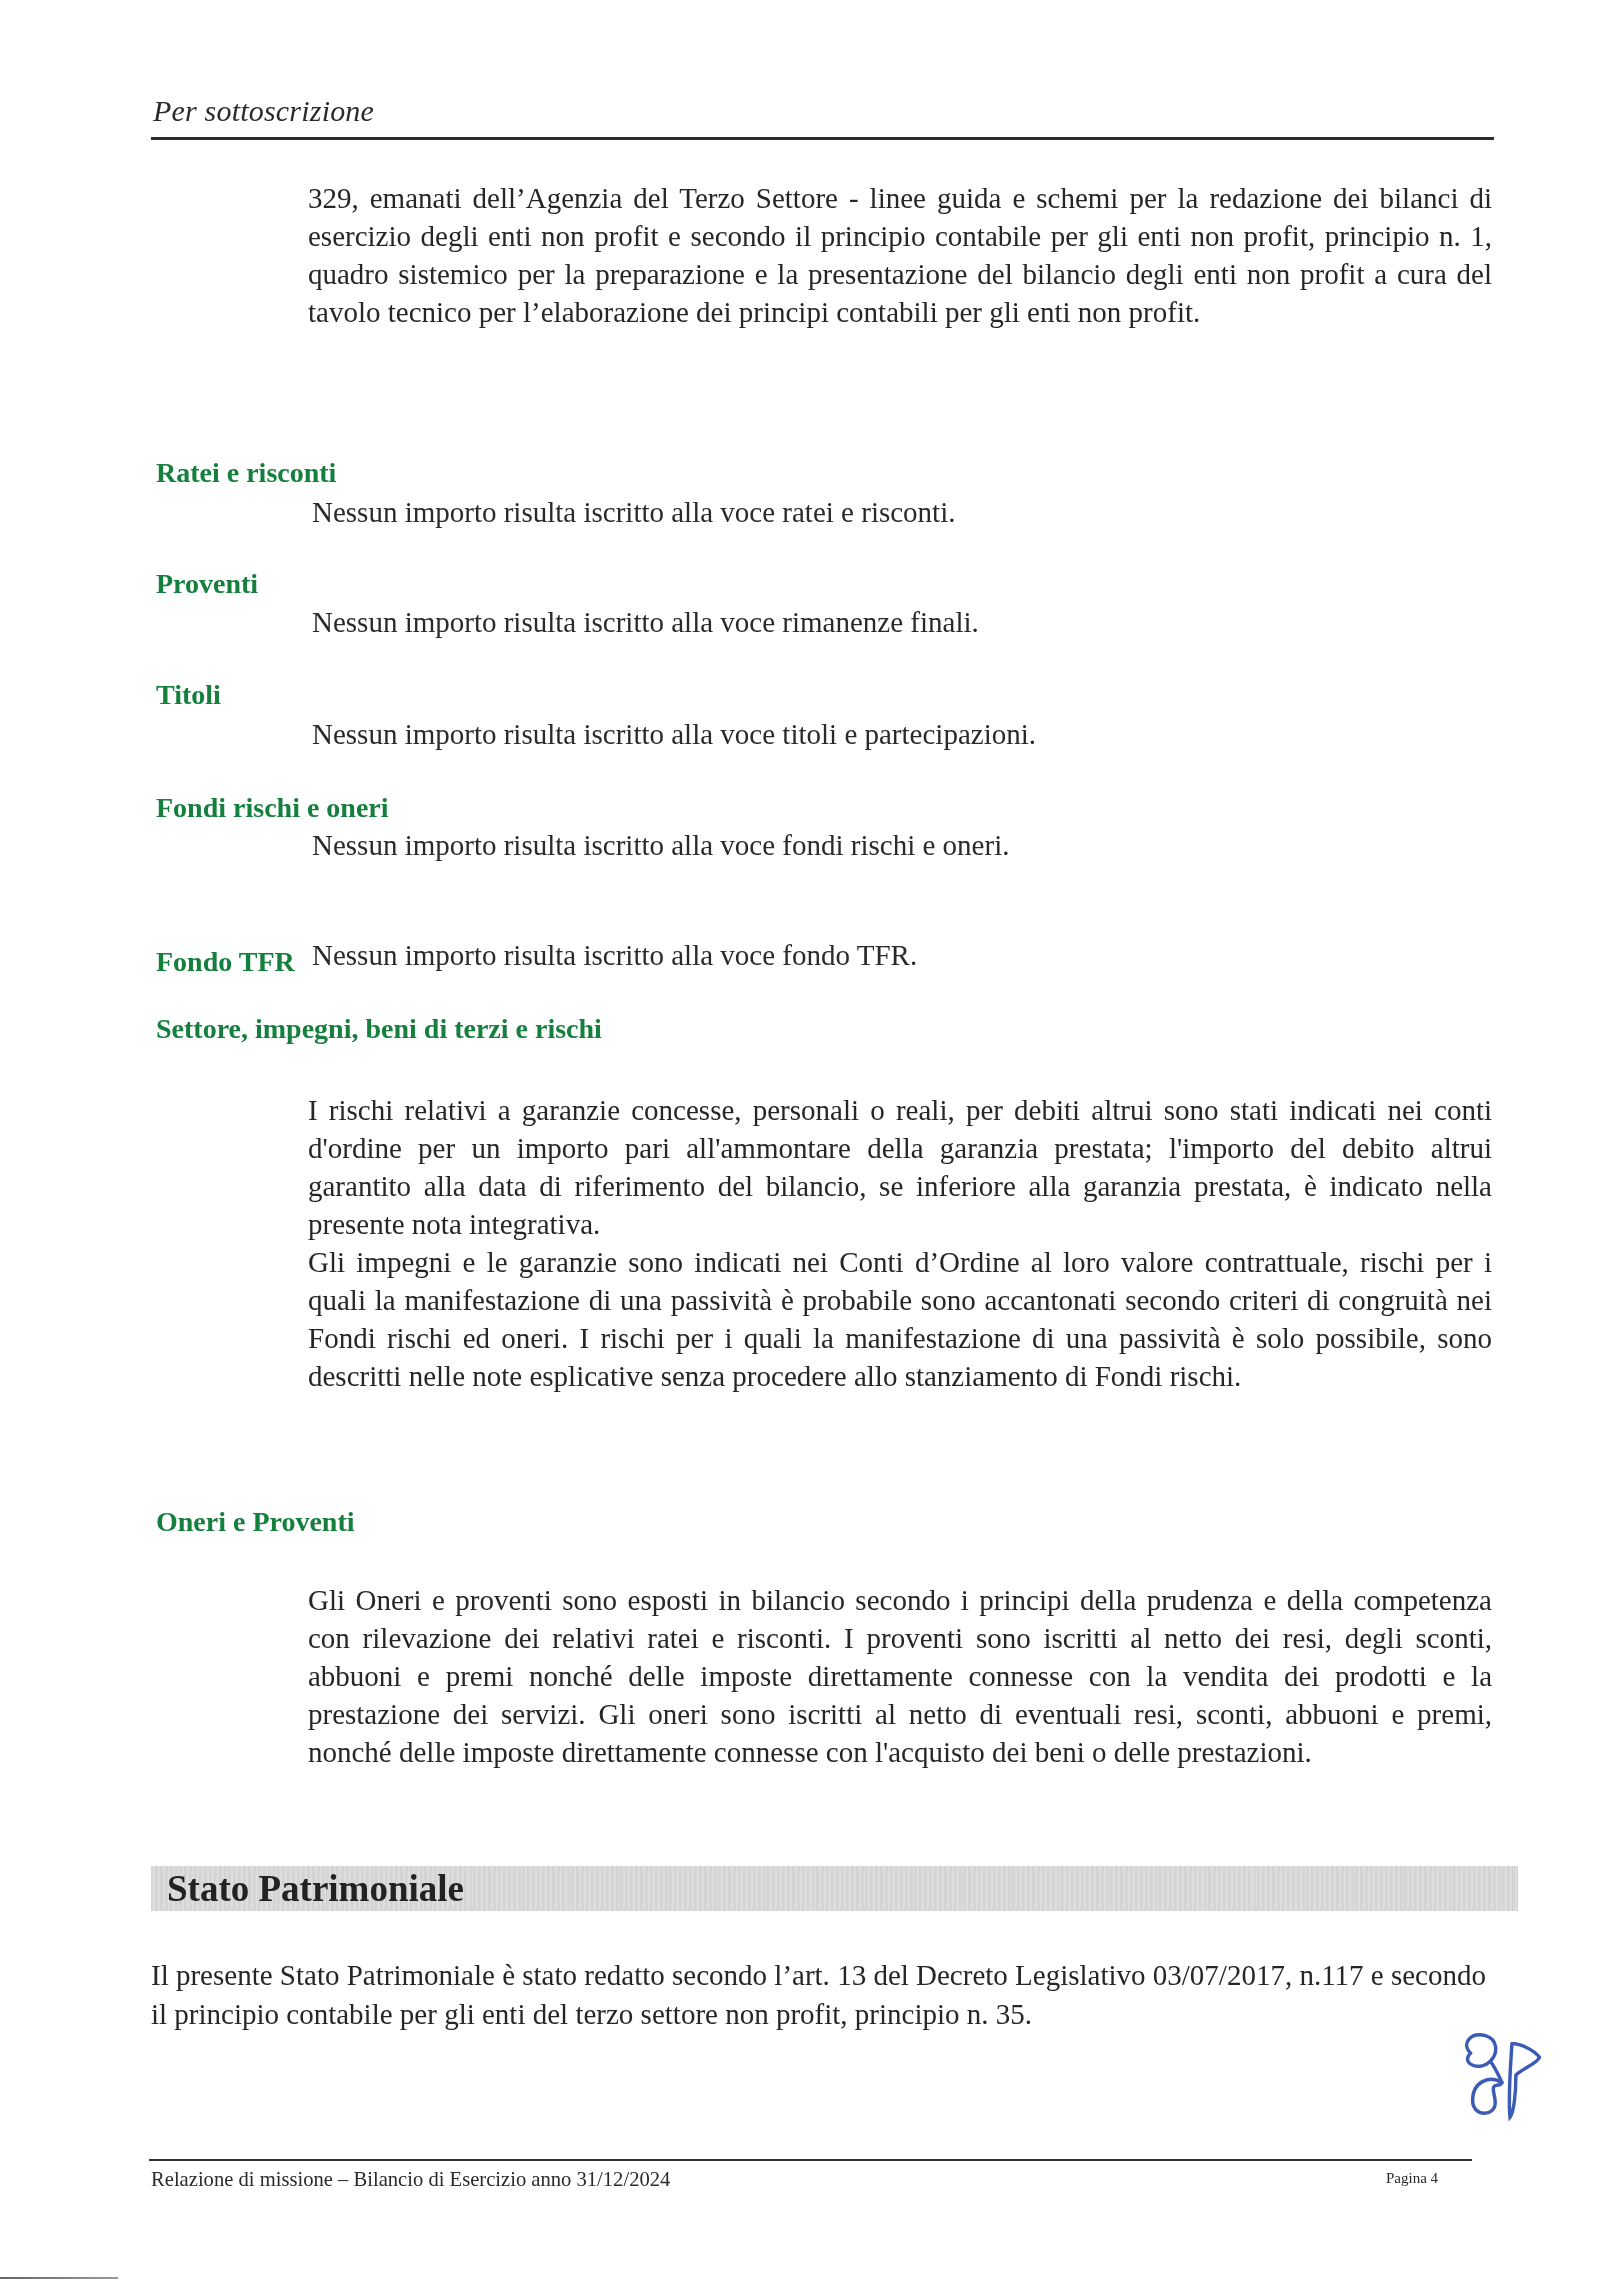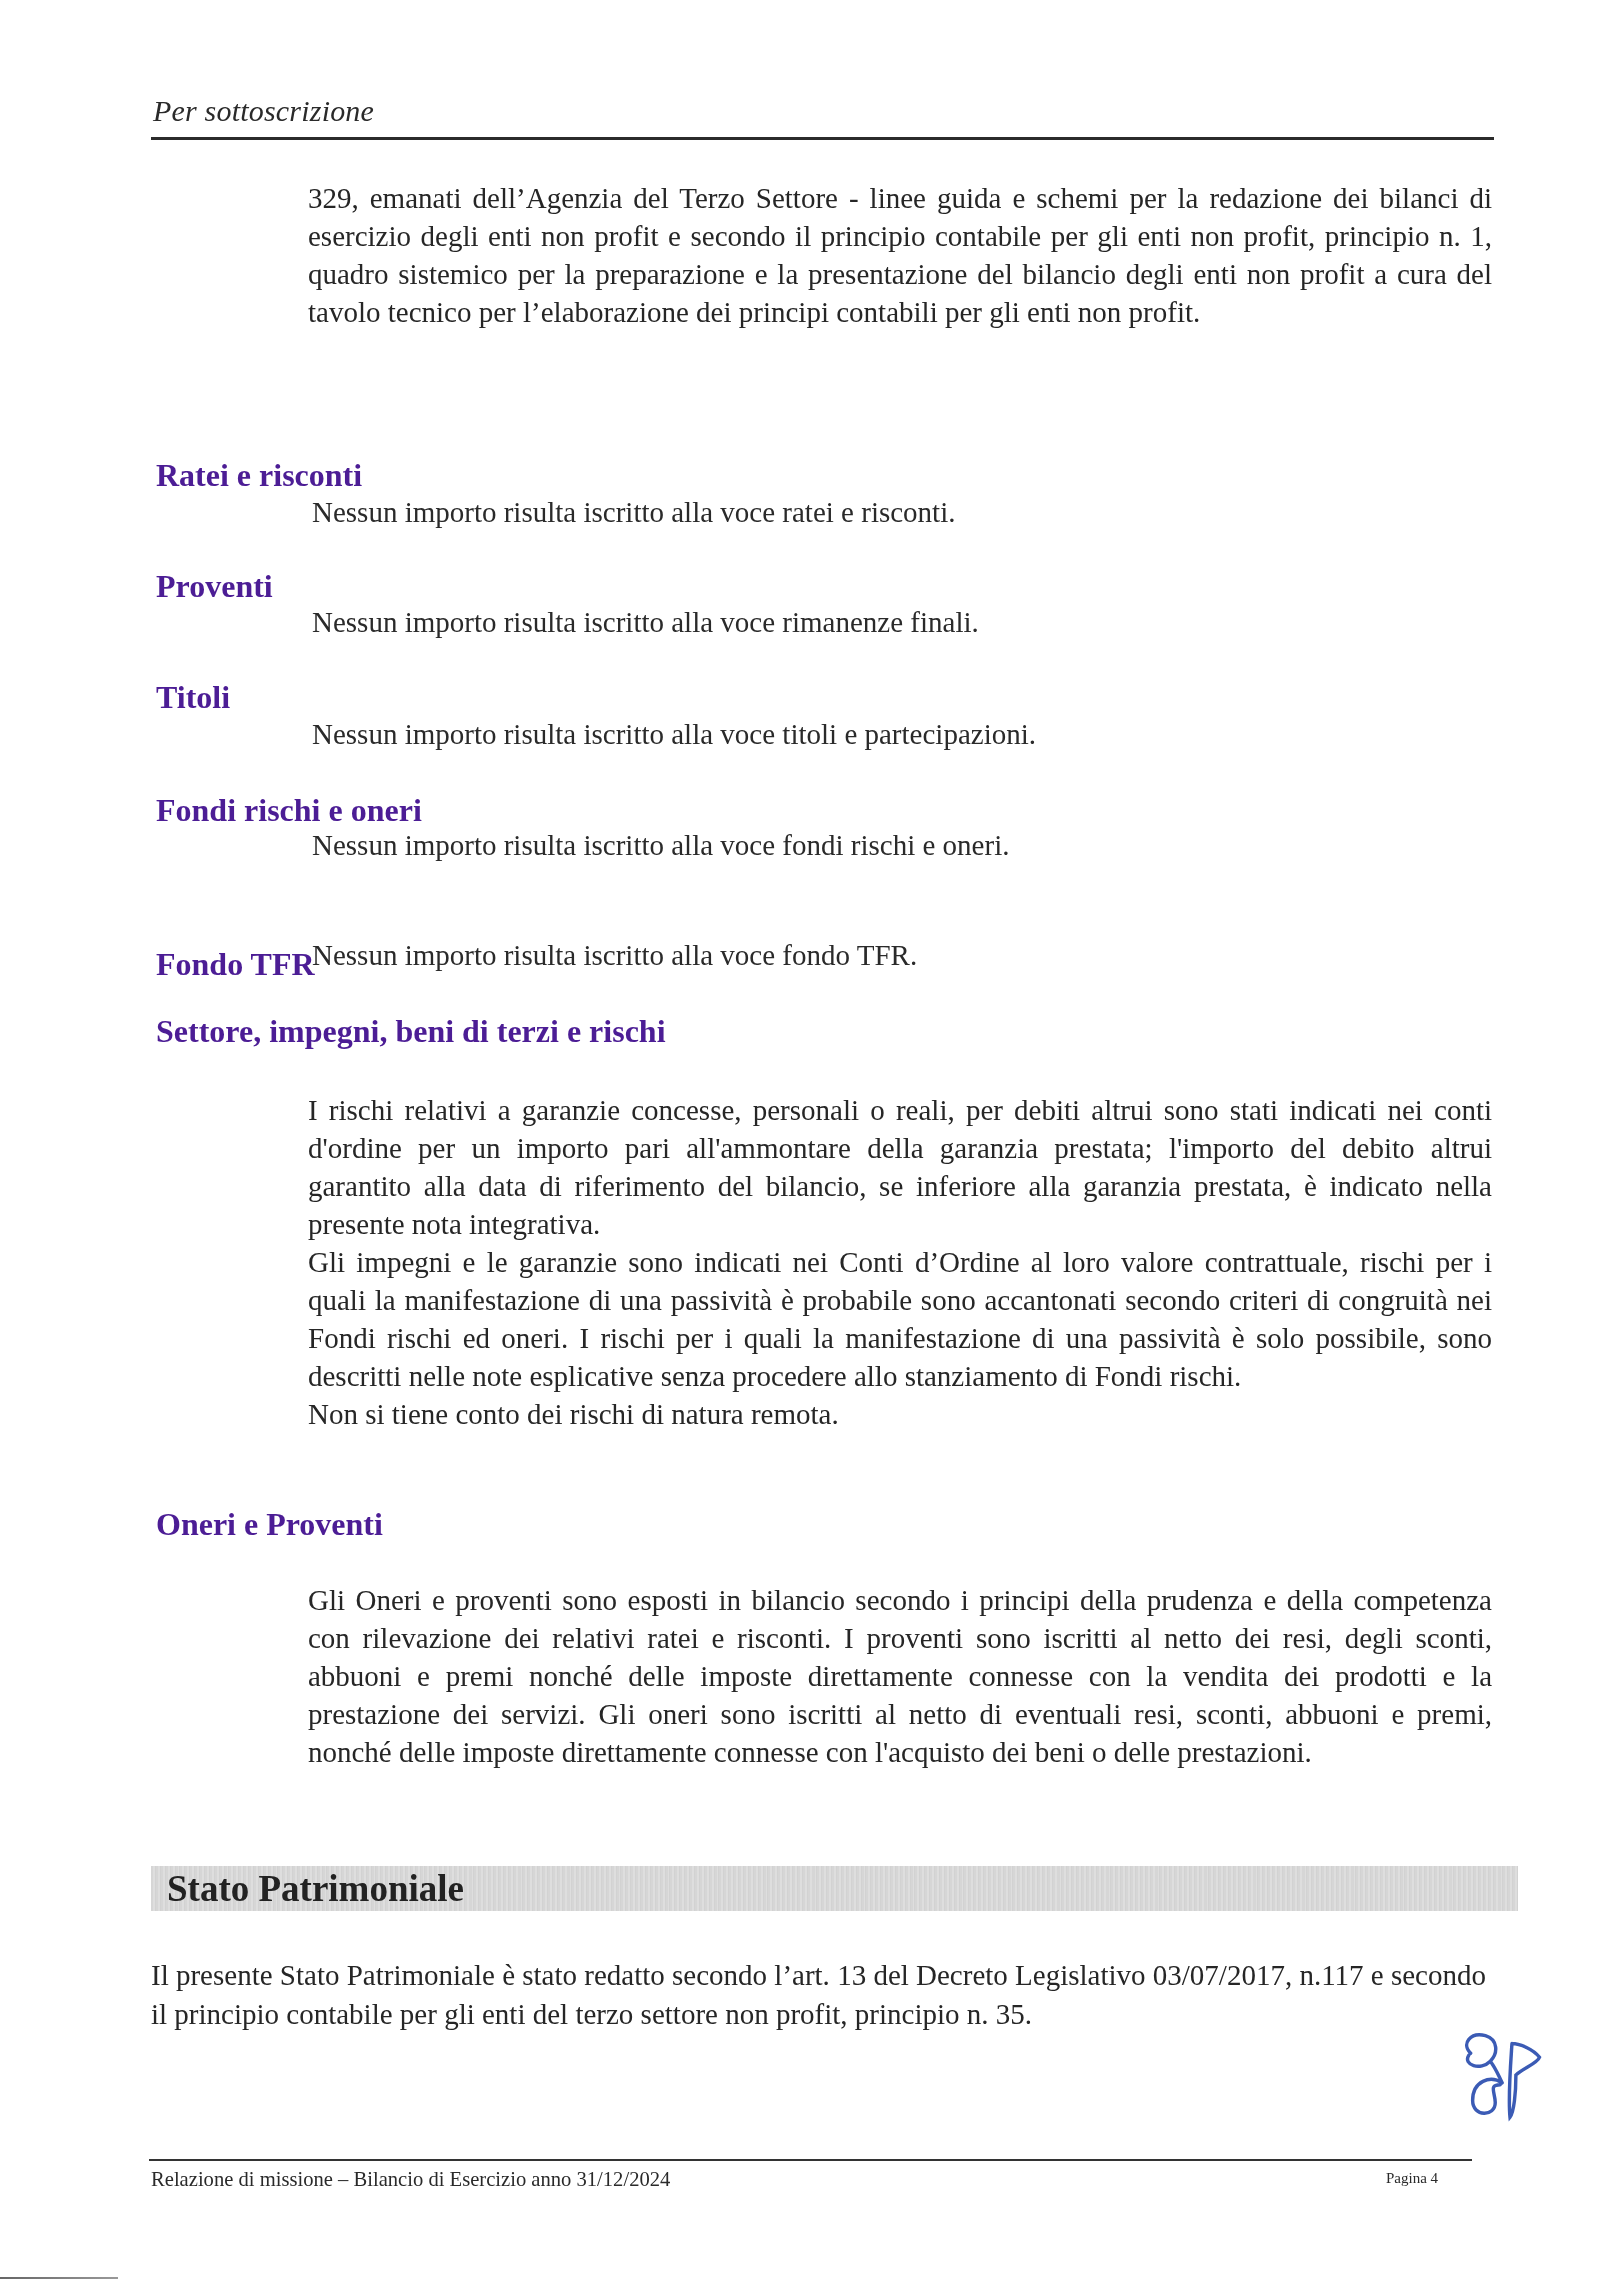--- a/index.html
+++ b/index.html
@@ -13,21 +13,21 @@
     }
     .header-rule {
       position: absolute; left: 151px; top: 137px; width: 1343px; height: 2.9px; background: #2b2b2b;
     }
     .para {
       position: absolute; left: 308px; width: 1184px;
       font-size: 29px; line-height: 38px; text-align: justify; color: #262626;
     }
     .para p { margin: 0; }
     .section-h {
-      position: absolute; left: 156px; font-size: 32px; font-weight: bold; color: #4c1d95;
+      position: absolute; left: 156px; font-size: 28px; font-weight: bold; color: #15803d;
     }
     .note {
       position: absolute; left: 312px; font-size: 29px; color: #2a2a2a; white-space: nowrap;
     }
     .band {
       position: absolute; left: 151px; top: 1866px; width: 1367px; height: 45px;
       background: repeating-linear-gradient(90deg, #d6d6d6 0 2px, #dedede 2px 3.9px, #d2d2d2 3.9px 4.9px);
     }
     .band-title {
       position: absolute; left: 167px; top: 1867px; font-size: 37px; font-weight: bold; color: #222;
@@ -73,21 +73,20 @@
 <div class="section-h" style="top:792px;">Fondi rischi e oneri</div>
 <div class="note" style="top:829px;">Nessun importo risulta iscritto alla voce fondi rischi e oneri.</div>
 
 <div class="section-h" style="top:946px;">Fondo TFR</div>
 <div class="note" style="top:939px;">Nessun importo risulta iscritto alla voce fondo TFR.</div>
 
 <div class="section-h" style="top:1013px;">Settore, impegni, beni di terzi e rischi</div>
 <div class="para" style="top:1091px; line-height:38px;">
   <p>I rischi relativi a garanzie concesse, personali o reali, per debiti altrui sono stati indicati nei conti d'ordine per un importo pari all'ammontare della garanzia prestata; l'importo del debito altrui garantito alla data di riferimento del bilancio, se inferiore alla garanzia prestata, è indicato nella presente nota integrativa.</p>
   <p>Gli impegni e le garanzie sono indicati nei Conti d’Ordine al loro valore contrattuale, rischi per i quali la manifestazione di una passività è probabile sono accantonati secondo criteri di congruità nei Fondi rischi ed oneri. I rischi per i quali la manifestazione di una passività è solo possibile, sono descritti nelle note esplicative senza procedere allo stanziamento di Fondi rischi.</p>
-  <p>Non si tiene conto dei rischi di natura remota.</p>
 </div>
 
 <div class="section-h" style="top:1506px;">Oneri e Proventi</div>
 <div class="para" style="top:1581px; line-height:38px;">
   <p>Gli Oneri e proventi sono esposti in bilancio secondo i principi della prudenza e della competenza con rilevazione dei relativi ratei e risconti. I proventi sono iscritti al netto dei resi, degli sconti, abbuoni e premi nonché delle imposte direttamente connesse con la vendita dei prodotti e la prestazione dei servizi. Gli oneri sono iscritti al netto di eventuali resi, sconti, abbuoni e premi, nonché delle imposte direttamente connesse con l'acquisto dei beni o delle prestazioni.</p>
 </div>
 
 <div class="band"></div>
 <div class="band-title">Stato Patrimoniale</div>
 <div class="sp-para">Il presente Stato Patrimoniale è stato redatto secondo l’art. 13 del Decreto Legislativo 03/07/2017, n.117 e secondo il principio contabile per gli enti del terzo settore non profit, principio n. 35.</div>

